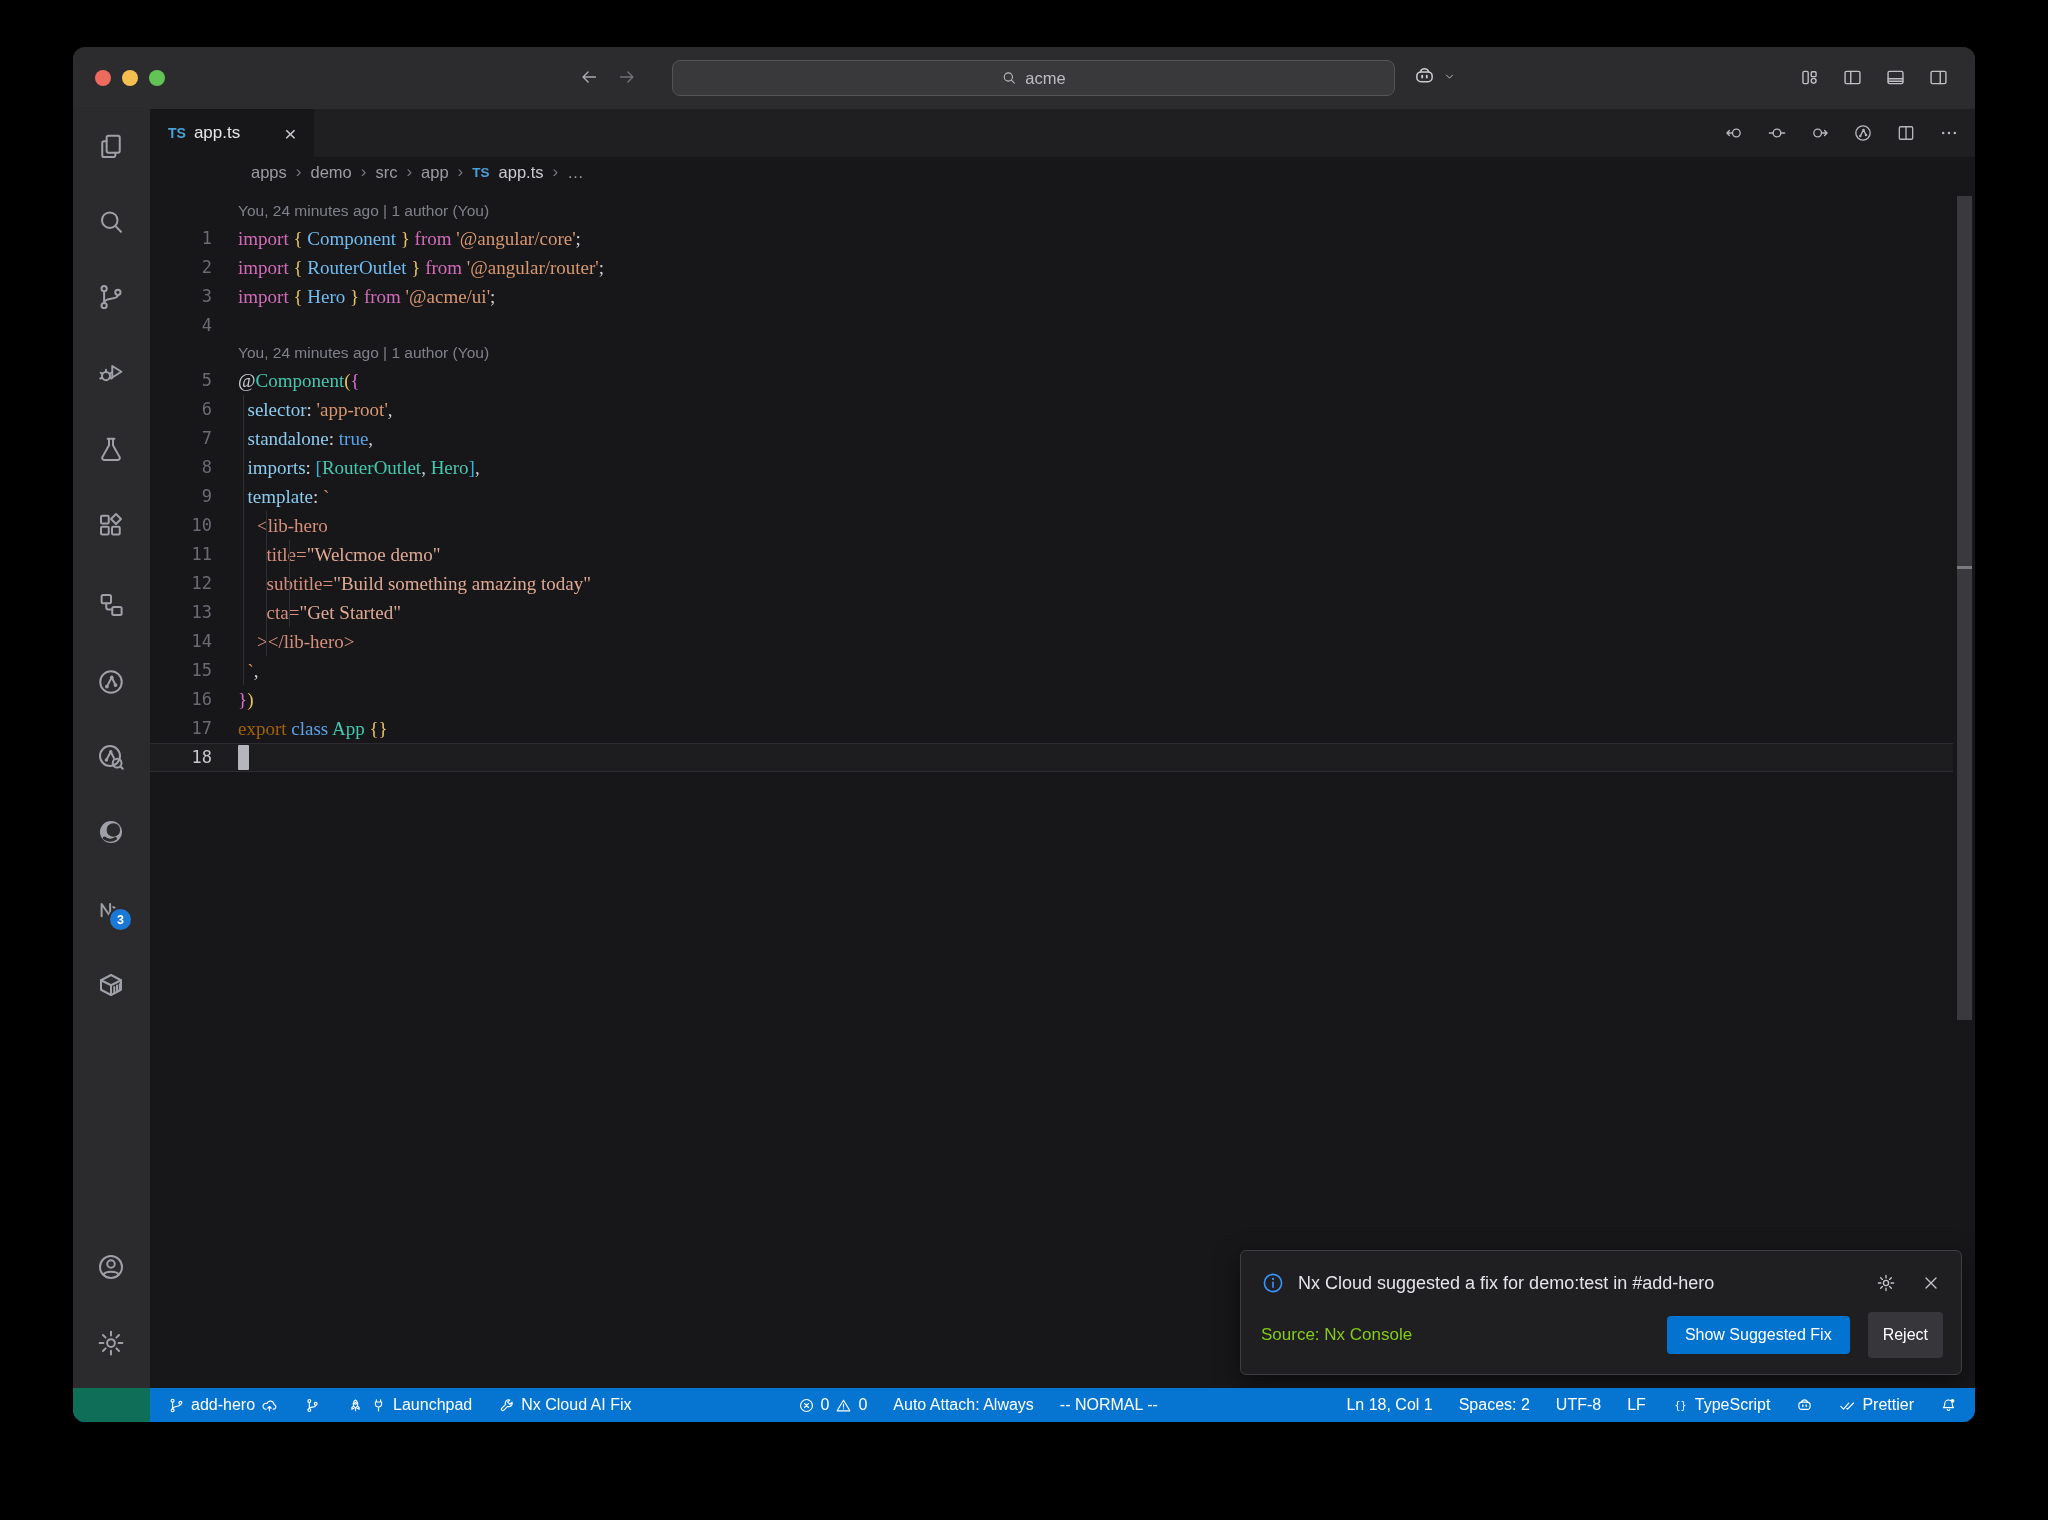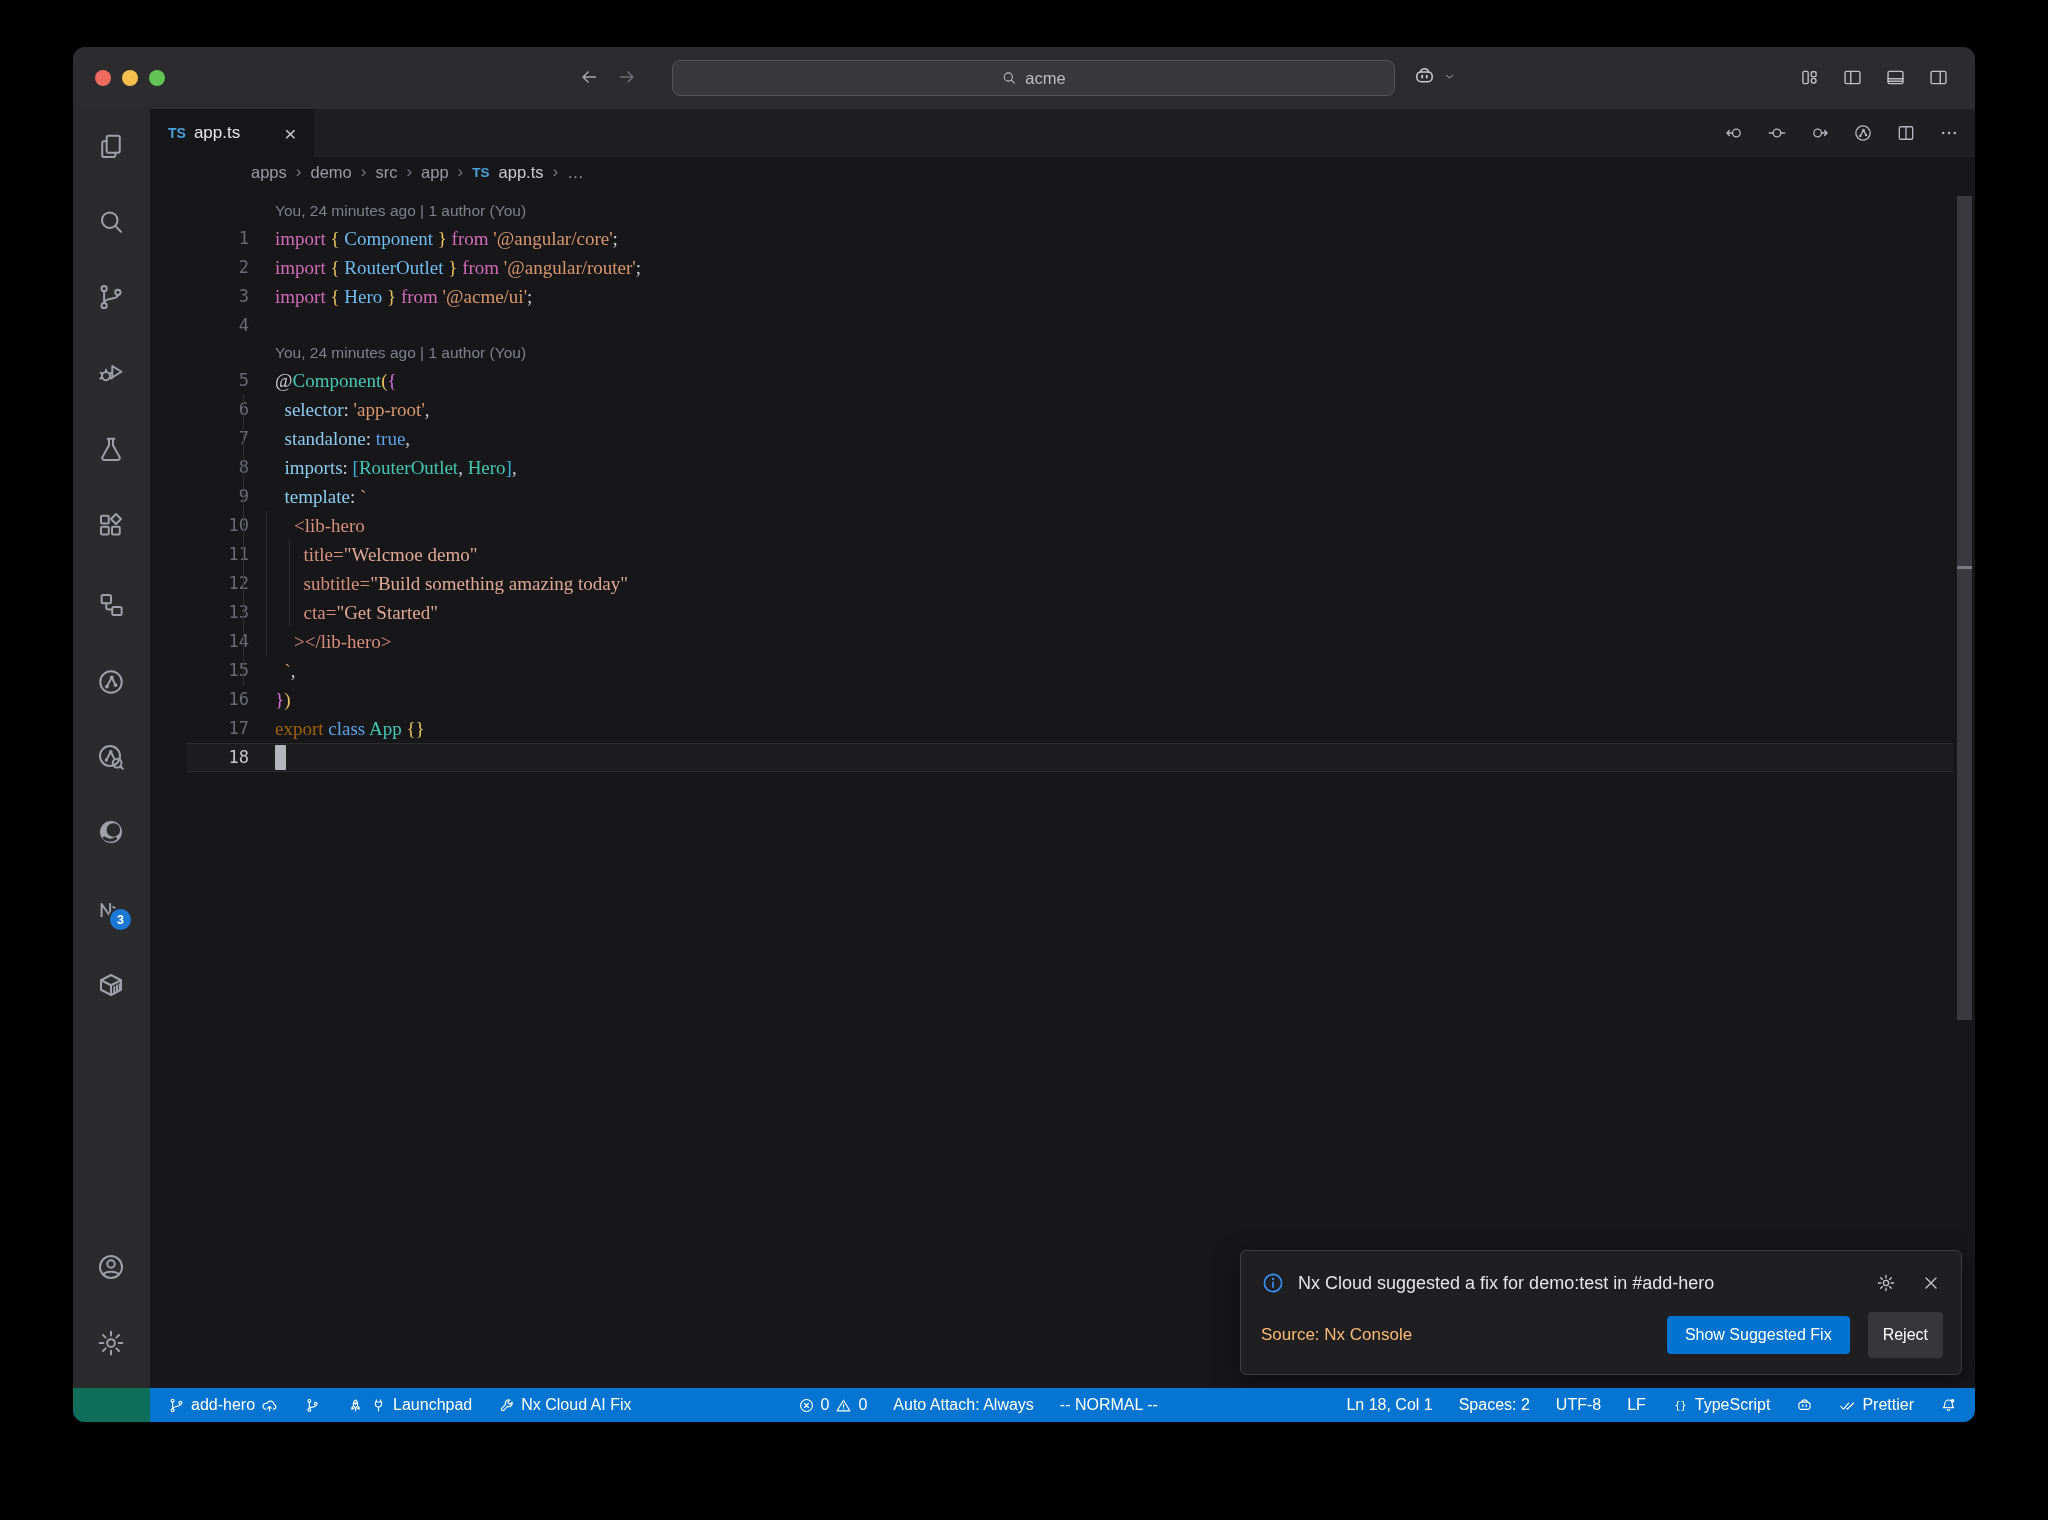--- a/index.html
+++ b/index.html
@@ -38,21 +38,21 @@
   .tab .tsbadge{color:#4ba0d8;font-weight:bold;font-size:14px;margin-right:8px;}
   .tab .tlabel{color:#e6e6e9;font-size:17px;}
   .tab .tclose{margin-left:44px;color:#c9c9cd;font-size:21px;line-height:1;}
   .edactions{position:absolute;right:16px;top:0;height:48px;display:flex;gap:23px;align-items:center;color:#b6b6bd;}
   .edactions .icw svg{width:20px;height:20px;}
   .breadcrumbs{position:absolute;top:48px;left:0;right:0;height:30px;display:flex;align-items:center;
                padding-left:101px;color:#9b9ba3;font-size:16.5px;gap:9px;}
   .breadcrumbs-sep{color:#77777f;font-size:17px;}
   .bc-ts{color:#4ba0d8;font-weight:bold;font-size:13.5px;}
   
-  .codearea{position:absolute;top:89px;left:0;right:22px;bottom:0;padding-left:37px;}
+  .codearea{position:absolute;top:89px;left:0;right:22px;bottom:0;}
   .crow{position:relative;height:29px;line-height:29px;display:flex;}
   .brow{position:relative;height:26px;line-height:26px;display:flex;}
   .gut{width:62px;flex:none;text-align:right;font-family:"DejaVu Sans Mono",monospace;
        font-size:17px;color:#6a6a73;}
   .cl{margin-left:26px;font-family:Liberation Serif, serif;font-size:19px;white-space:pre;}
   .blametext{margin-left:88px;font-family:"Liberation Sans",sans-serif;font-size:15.5px;color:#7f808a;}
   .crow.current{background:rgba(255,255,255,.028);
                 box-shadow:inset 0 1px 0 #2b2b30, inset 0 -1px 0 #2b2b30;}
   .crow.current .gut{color:#c6c6cc;}
   .cursorblock{position:absolute;left:88px;top:2px;width:11px;height:25px;background:#b5b5bc;border-radius:1px;}
@@ -73,21 +73,21 @@
   
   .toast{position:absolute;right:13px;bottom:47px;width:722px;height:125px;background:#1f1f22;
          border:1px solid #3d3d42;border-radius:6px;box-shadow:0 8px 24px rgba(0,0,0,.5);box-sizing:border-box;}
   .toast-row1{position:absolute;top:20px;left:20px;right:20px;display:flex;align-items:center;}
   .toast-row1 .info{color:#3794ff;}
   .toast-row1 .info svg{width:24px;height:24px;display:block;}
   .toast-title{margin-left:13px;color:#e5e5e9;font-size:18px;flex:1;}
   .toast-icons{display:flex;gap:25px;align-items:center;color:#c5c5ca;}
   .toast-icons .icw svg{width:20px;height:20px;display:block;}
   .toast-row2{position:absolute;bottom:16px;left:20px;right:18px;display:flex;align-items:center;}
-  .toast-src{color:#fdba74;font-size:17px;flex:1;}
+  .toast-src{color:#84cc16;font-size:17px;flex:1;}
   .btn{border-radius:4px;font-size:16px;padding:10px 18px;color:#fff;display:inline-block;}
   .btn.primary{background:#0373d0;}
   .btn.secondary{background:#37373b;margin-left:18px;padding:14px 15px;}
   .icw{display:inline-flex;align-items:center;justify-content:center;}
   .icw svg{fill:none;stroke:currentColor;stroke-width:1.6;stroke-linecap:round;stroke-linejoin:round;}
 </style>
 </head>
 <body>
 
 <div class="window">

